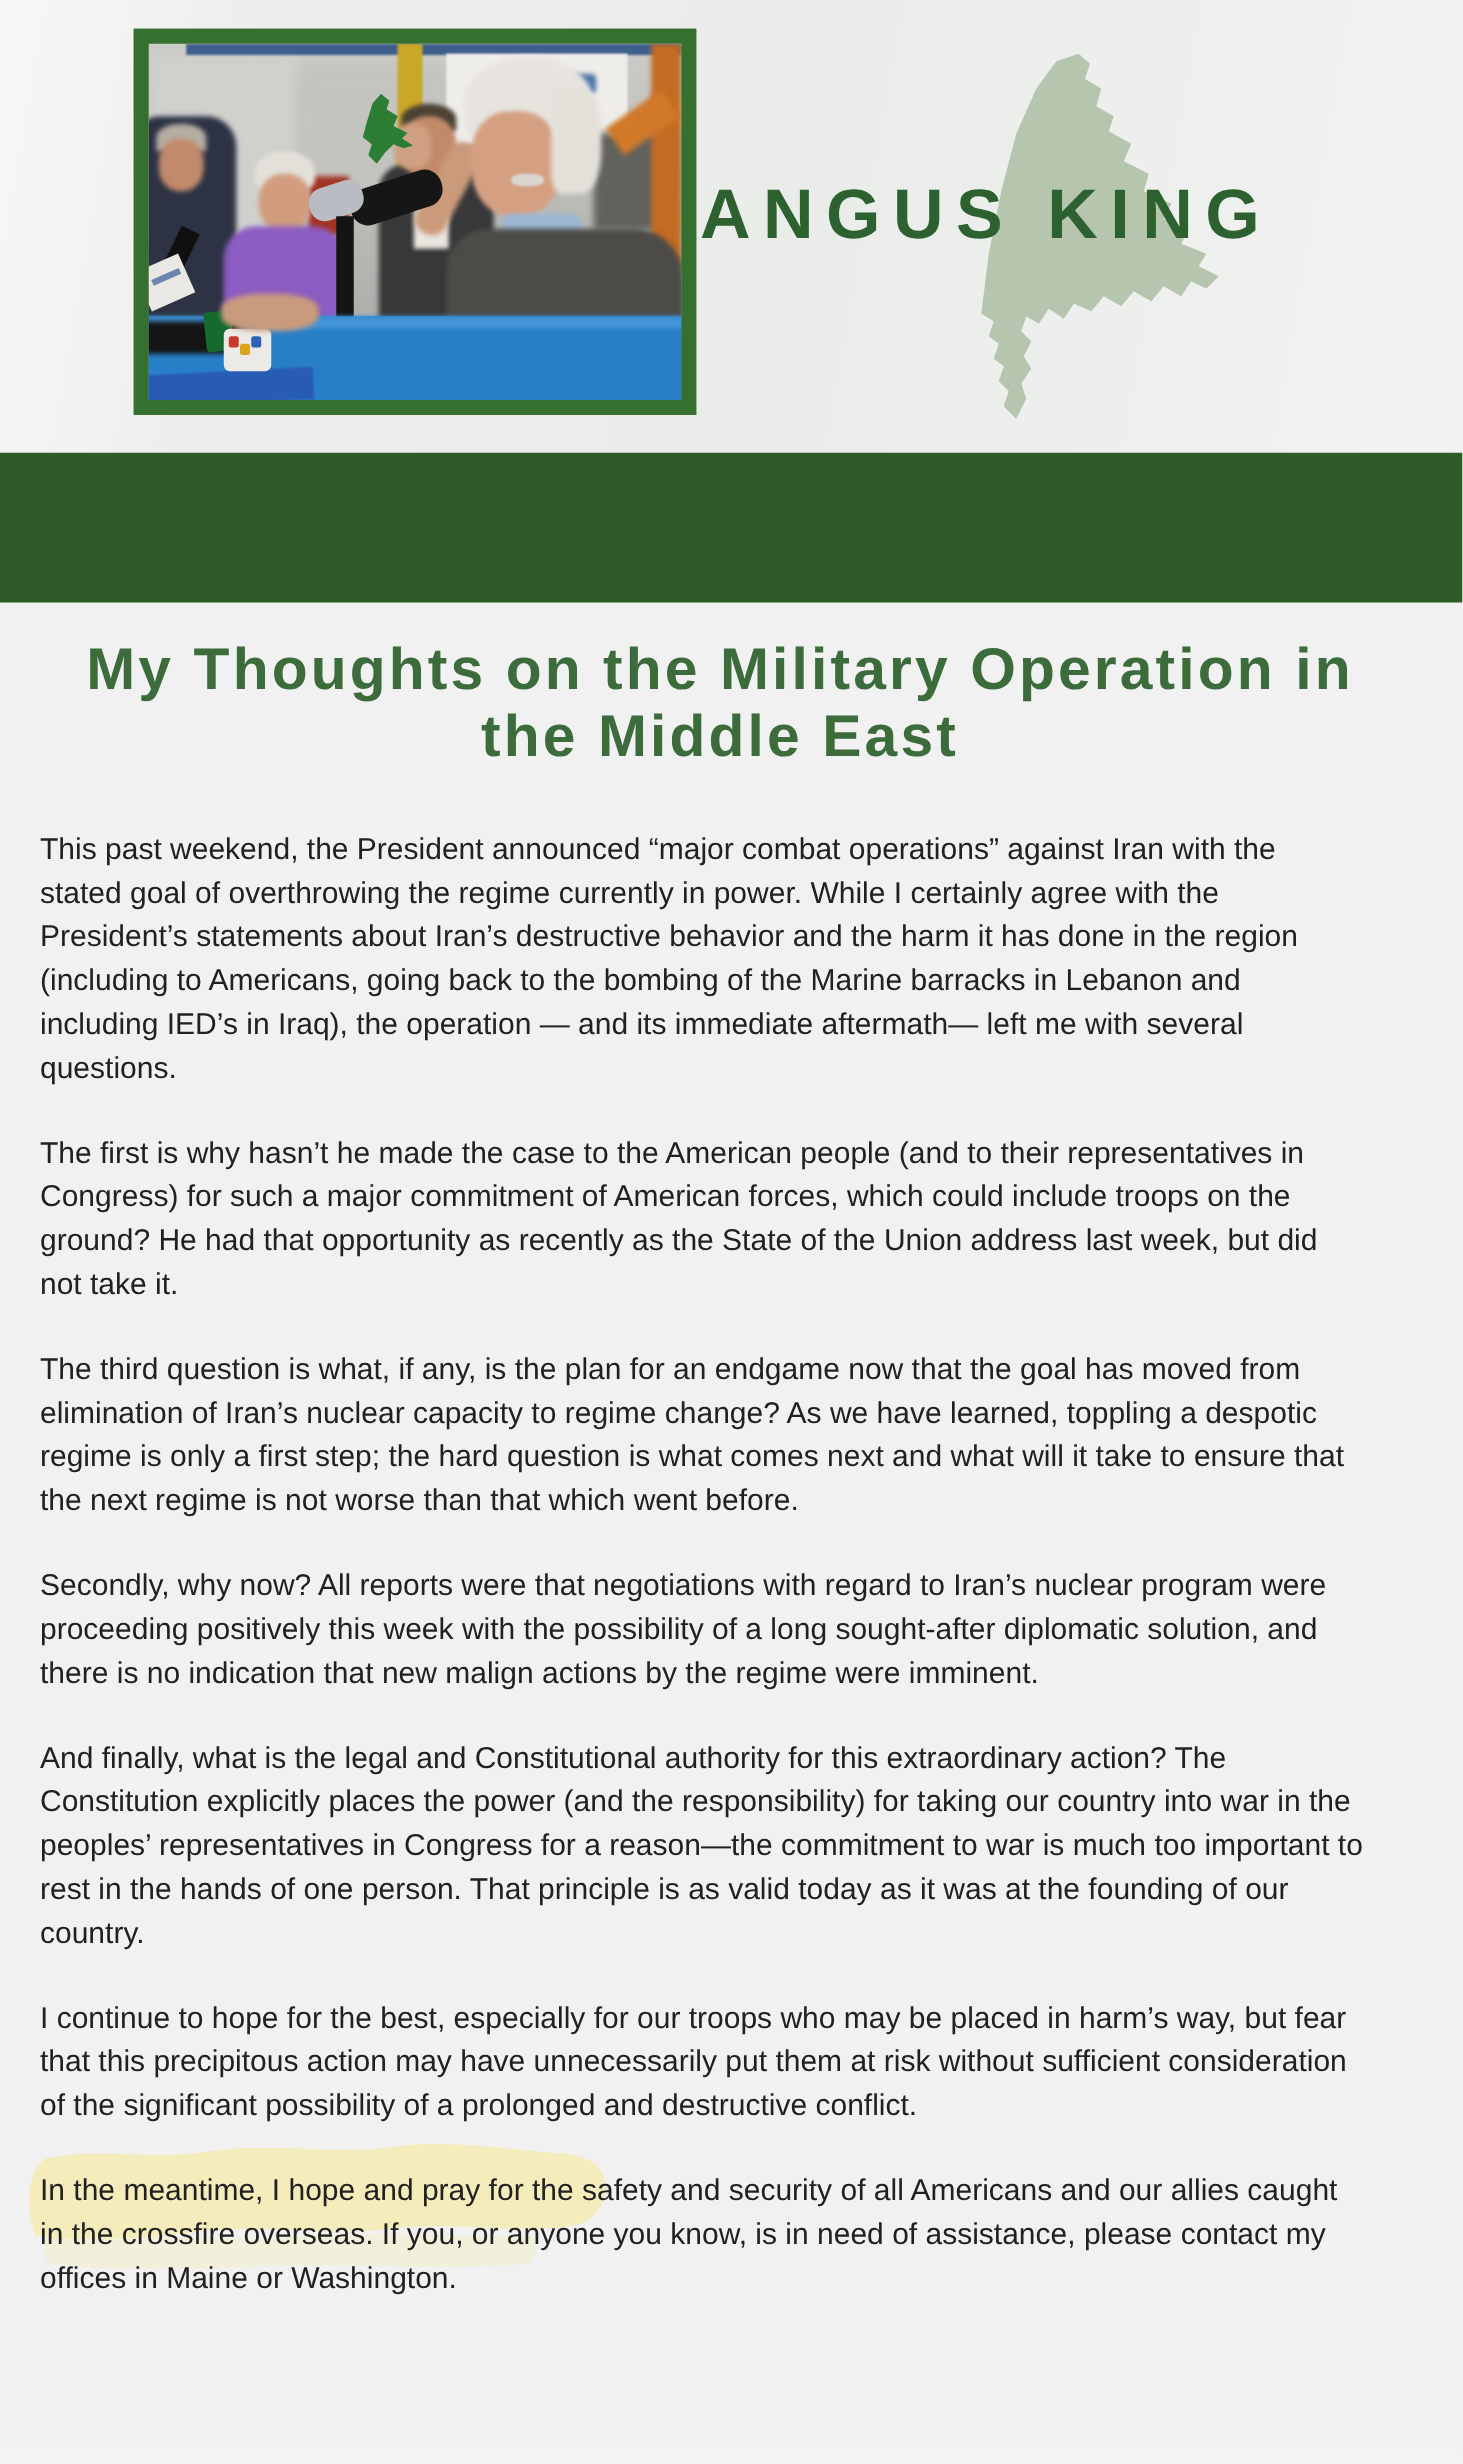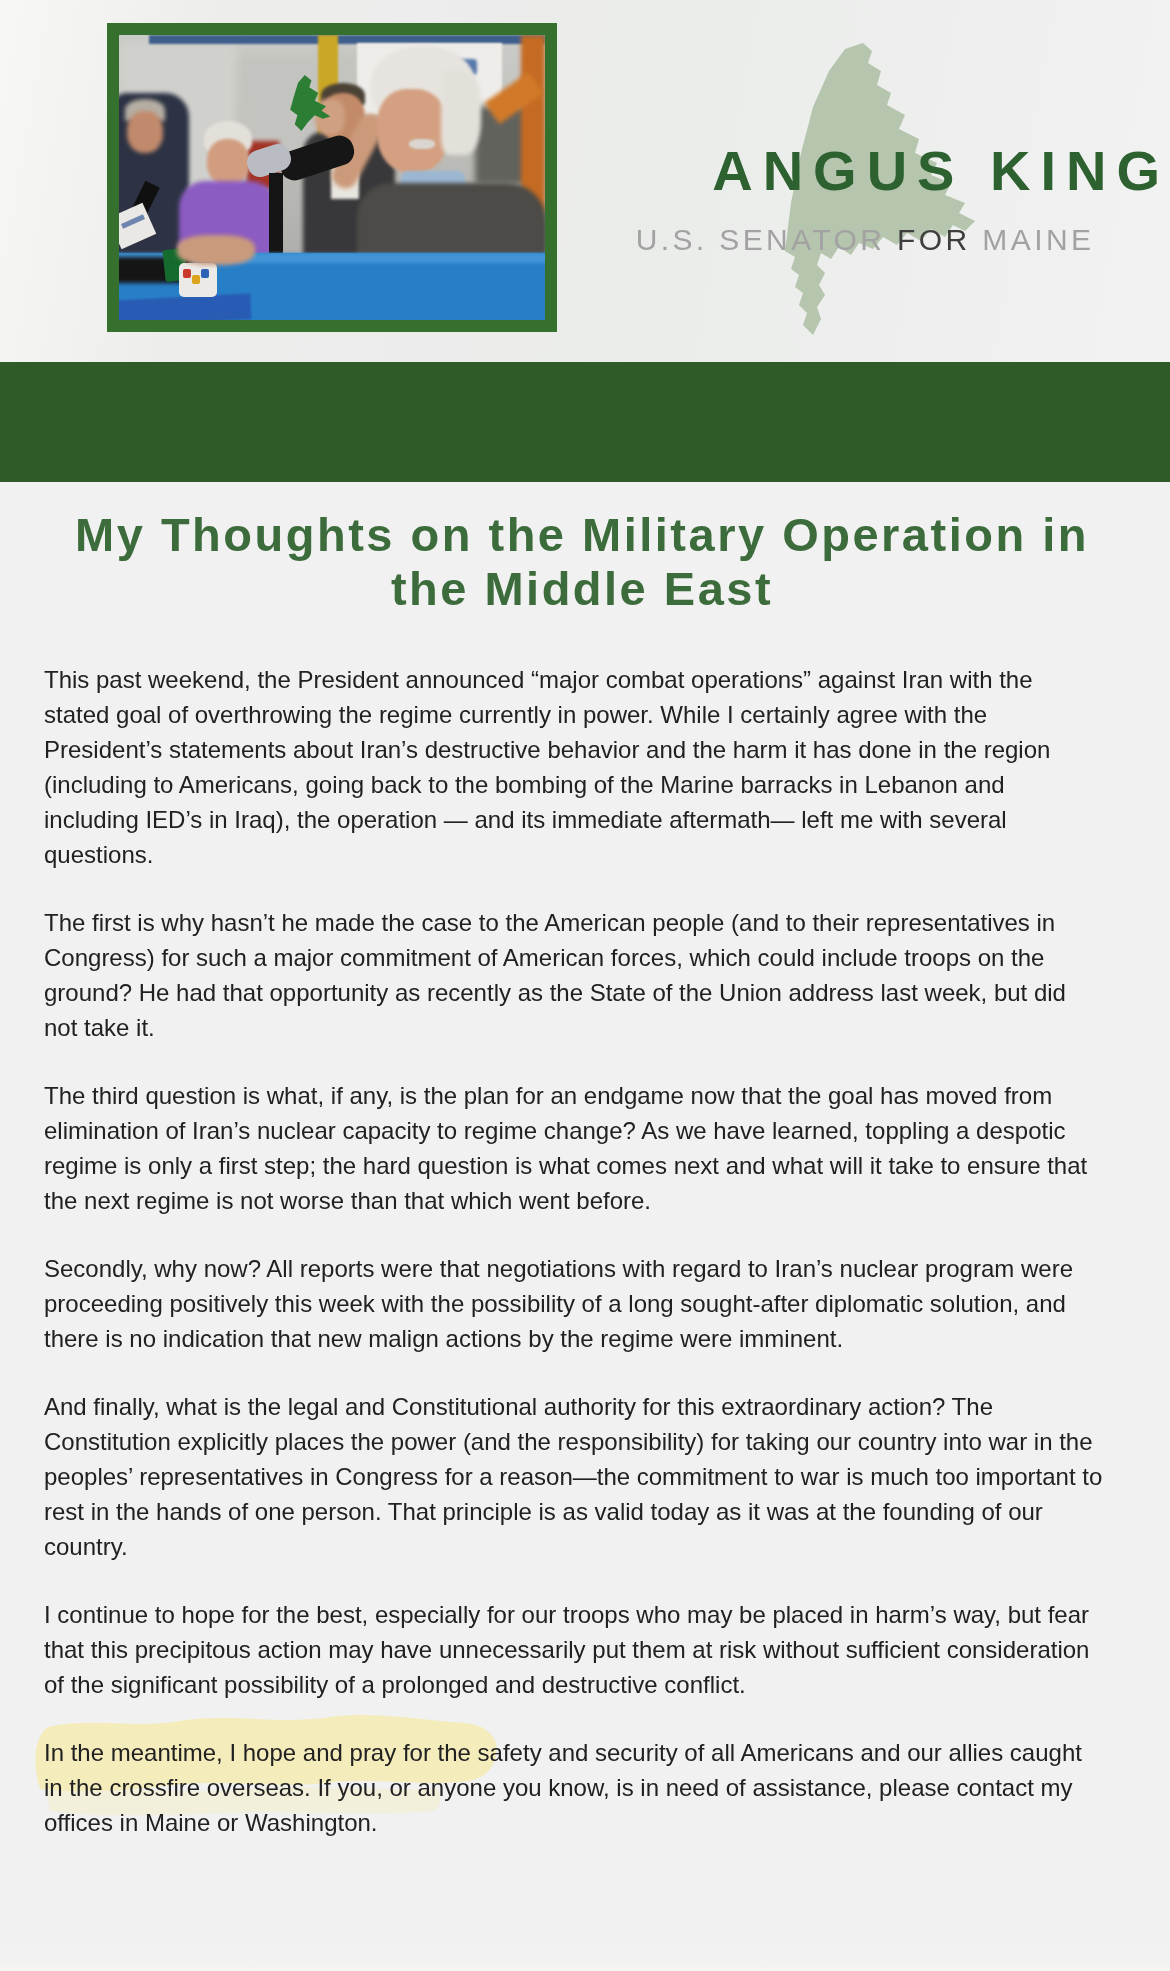--- a/index.html
+++ b/index.html
@@ -24,36 +24,36 @@
     position:relative;width:426px;height:285px;overflow:hidden;
     background:linear-gradient(180deg,#cbcbc7 0%,#b7b7b3 55%,#a5a5a2 100%);
     filter:blur(0.6px) saturate(1.05);
   }
   .b{position:absolute;}
 
   
   .logo{position:absolute;left:560px;top:0;width:610px;height:362px;}
   .maine{position:absolute;left:211px;top:43px;width:210px;height:292px;}
   .logo-name{
-    position:absolute;left:0;top:138px;width:100%;text-align:right;
+    position:absolute;left:0;top:138px;width:100%;text-align:left;
     font-size:56px;font-weight:700;letter-spacing:10px;color:#2d6130;
     white-space:nowrap;z-index:2;
   }
   .logo-sub{
     position:absolute;left:0;top:223px;width:100%;text-align:center;
     font-size:30px;font-weight:400;letter-spacing:3.4px;color:#a2a2a2;
     white-space:nowrap;z-index:2;
   }
   .logo-sub .strong{color:#3e3e3e;font-weight:500;}
 
   
   .banner{height:120px;background:#2e5b27;}
 
   
-  .article{padding:26px 50px 0 44px;}
+  .article{padding:26px 50px 0 32px;}
   .title{
     width:1070px;margin:0 auto 46px auto;text-align:center;
     font-size:47px;line-height:54px;font-weight:700;letter-spacing:2.5px;
     color:#3c6c3b;
   }
   .article p{
     width:1060px;margin:0 0 33px 0;
     font-size:24px;line-height:35px;color:#212121;
   }
   p.final{position:relative;margin-bottom:0;margin-top:24px;}
@@ -133,21 +133,20 @@
         <div class="b" style="left:82px;top:234px;width:8px;height:9px;background:#2e63b0;border-radius:2px;"></div>
         <div class="b" style="left:58px;top:200px;width:78px;height:30px;background:#c89a7e;filter:blur(2px);border-radius:40%;"></div>
       </div>
     </div>
 
     <div class="logo">
       <svg class="maine" viewBox="0 0 210 292" aria-hidden="true">
         <path fill="#b6c5ad" d="M92,0 L101,8 97,20 110,28 106,42 120,50 116,62 134,72 128,86 148,96 144,110 166,120 160,132 180,140 174,152 194,160 188,170 204,178 194,188 182,182 174,194 160,186 150,198 136,190 126,202 112,194 102,206 88,200 80,212 68,204 60,216 50,210 46,222 54,230 48,242 54,252 46,264 50,276 42,292 32,282 36,270 28,262 32,250 24,244 28,232 20,226 24,214 14,208 20,160 30,110 42,64 58,28 74,6 Z"></path>
       </svg>
       <div class="logo-name">ANGUS KING</div>
-      <div class="logo-sub"><span>U.S. SENATOR </span><span class="strong">FOR</span><span> MAINE</span></div>
     </div>
   </header>
 
   <div class="banner"></div>
 
   <main class="article">
     <h1 class="title">My Thoughts on the Military Operation in the Middle East</h1>
 
     <p>This past weekend, the President announced “major combat operations” against Iran with the stated goal of overthrowing the regime currently in power. While I certainly agree with the President’s statements about Iran’s destructive behavior and the harm it has done in the region (including to Americans, going back to the bombing of the Marine barracks in Lebanon and including IED’s in Iraq), the operation — and its immediate aftermath— left me with several questions.</p>
     <p>The first is why hasn’t he made the case to the American people (and to their representatives in Congress) for such a major commitment of American forces, which could include troops on the ground? He had that opportunity as recently as the State of the Union address last week, but did not take it.</p>

